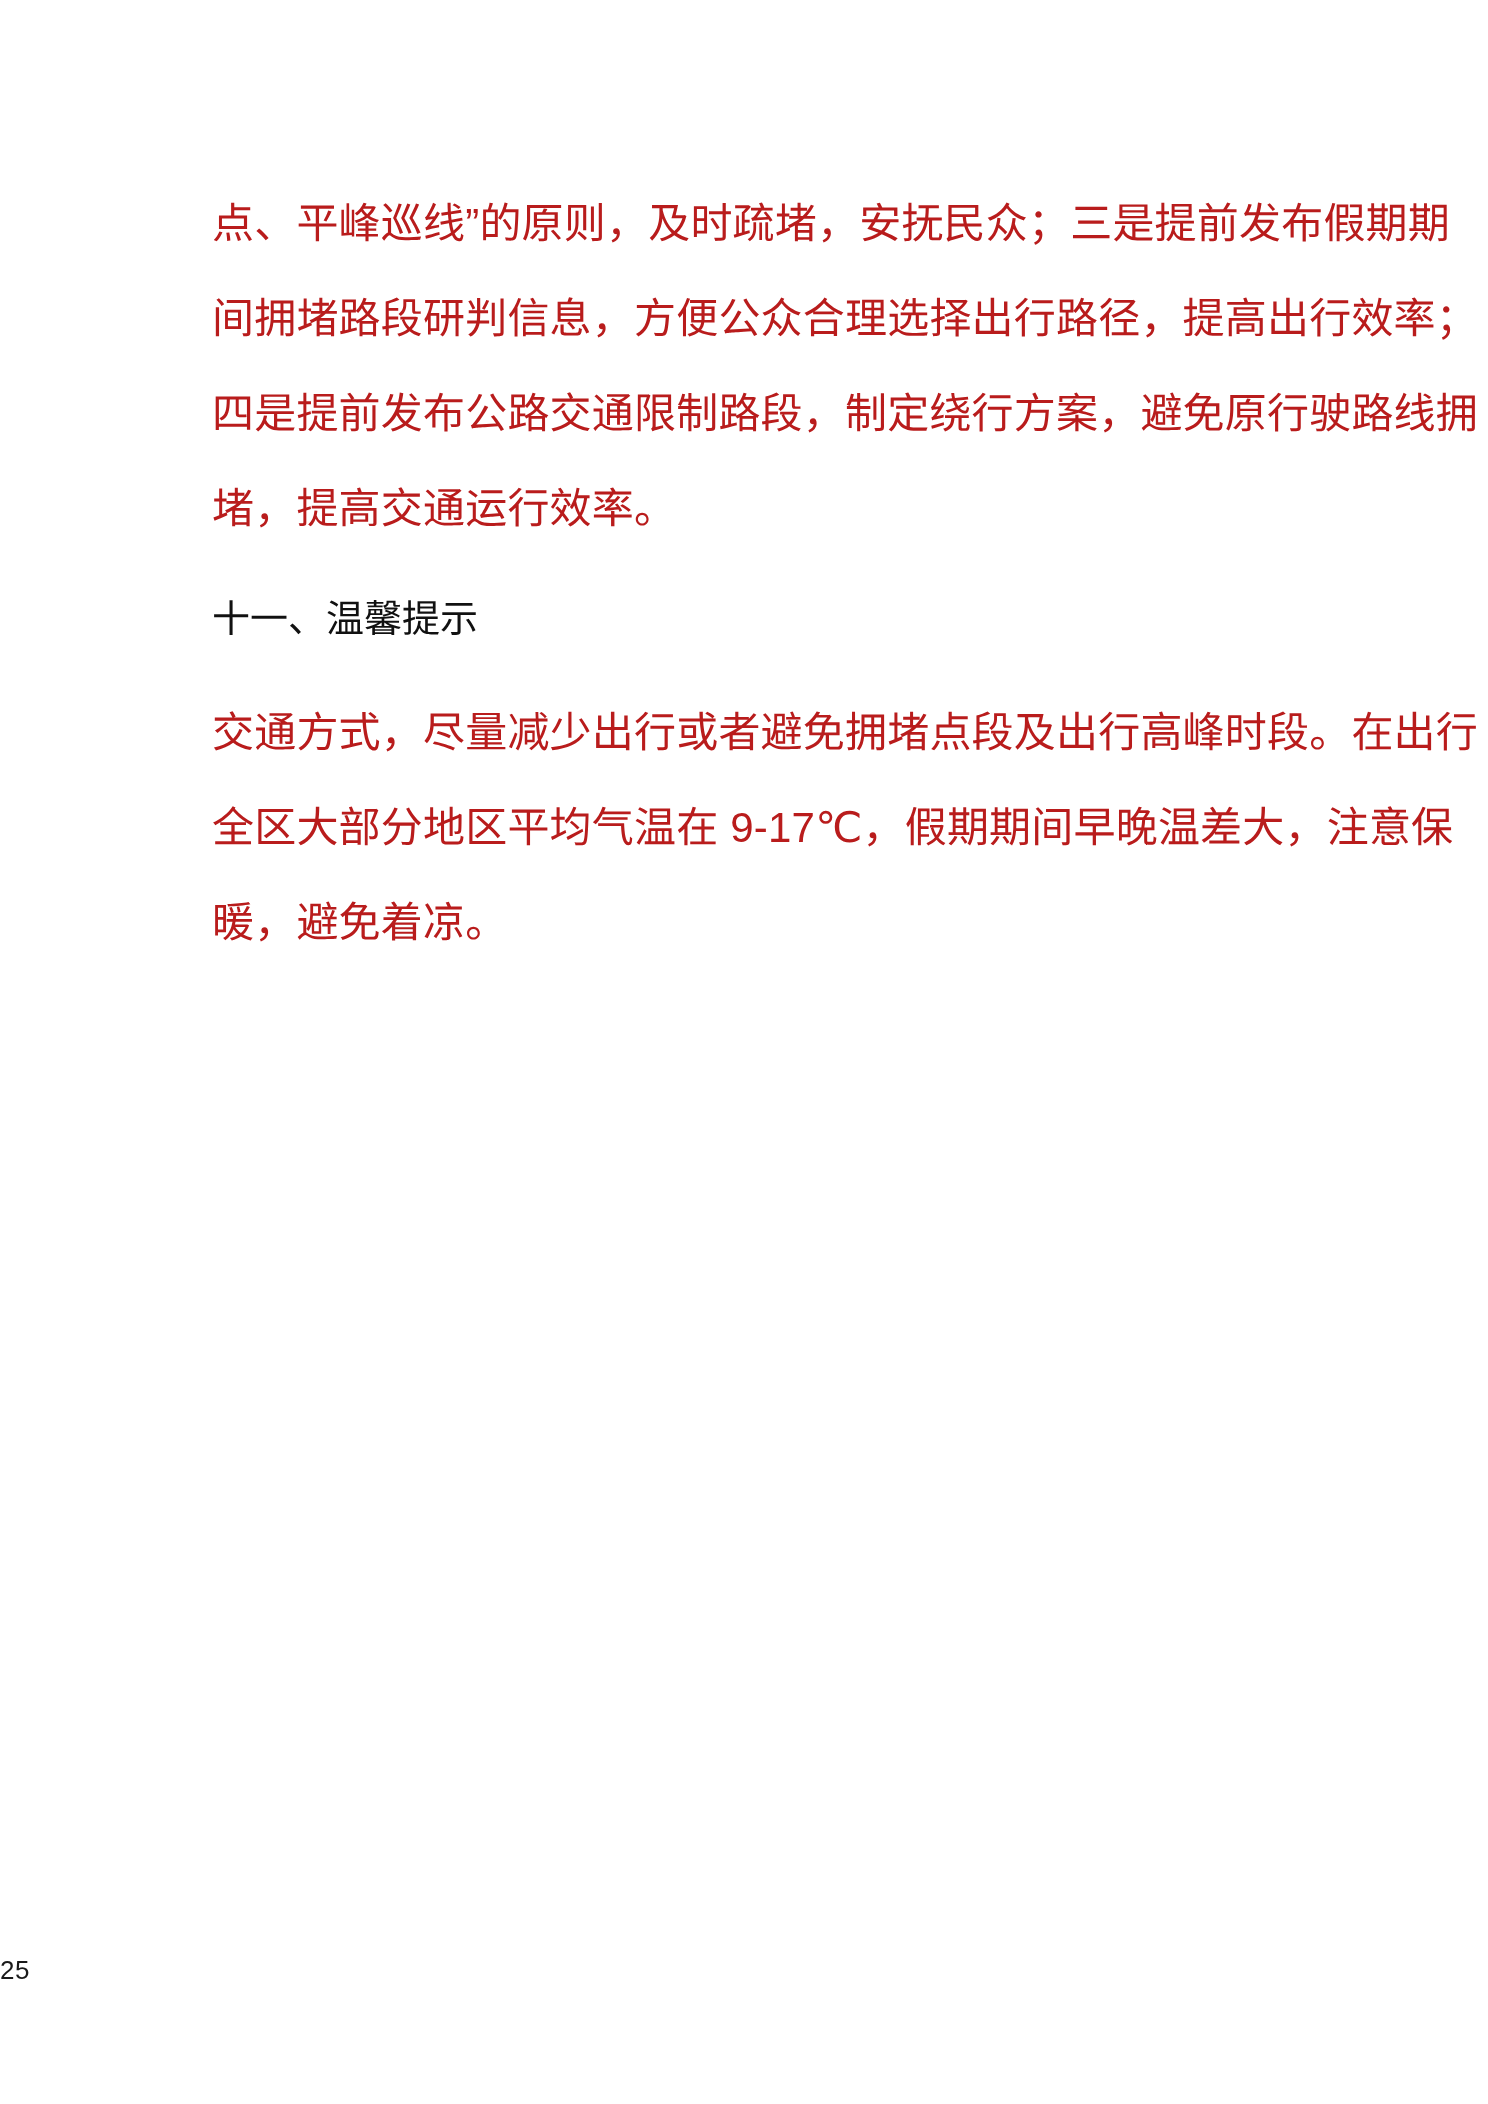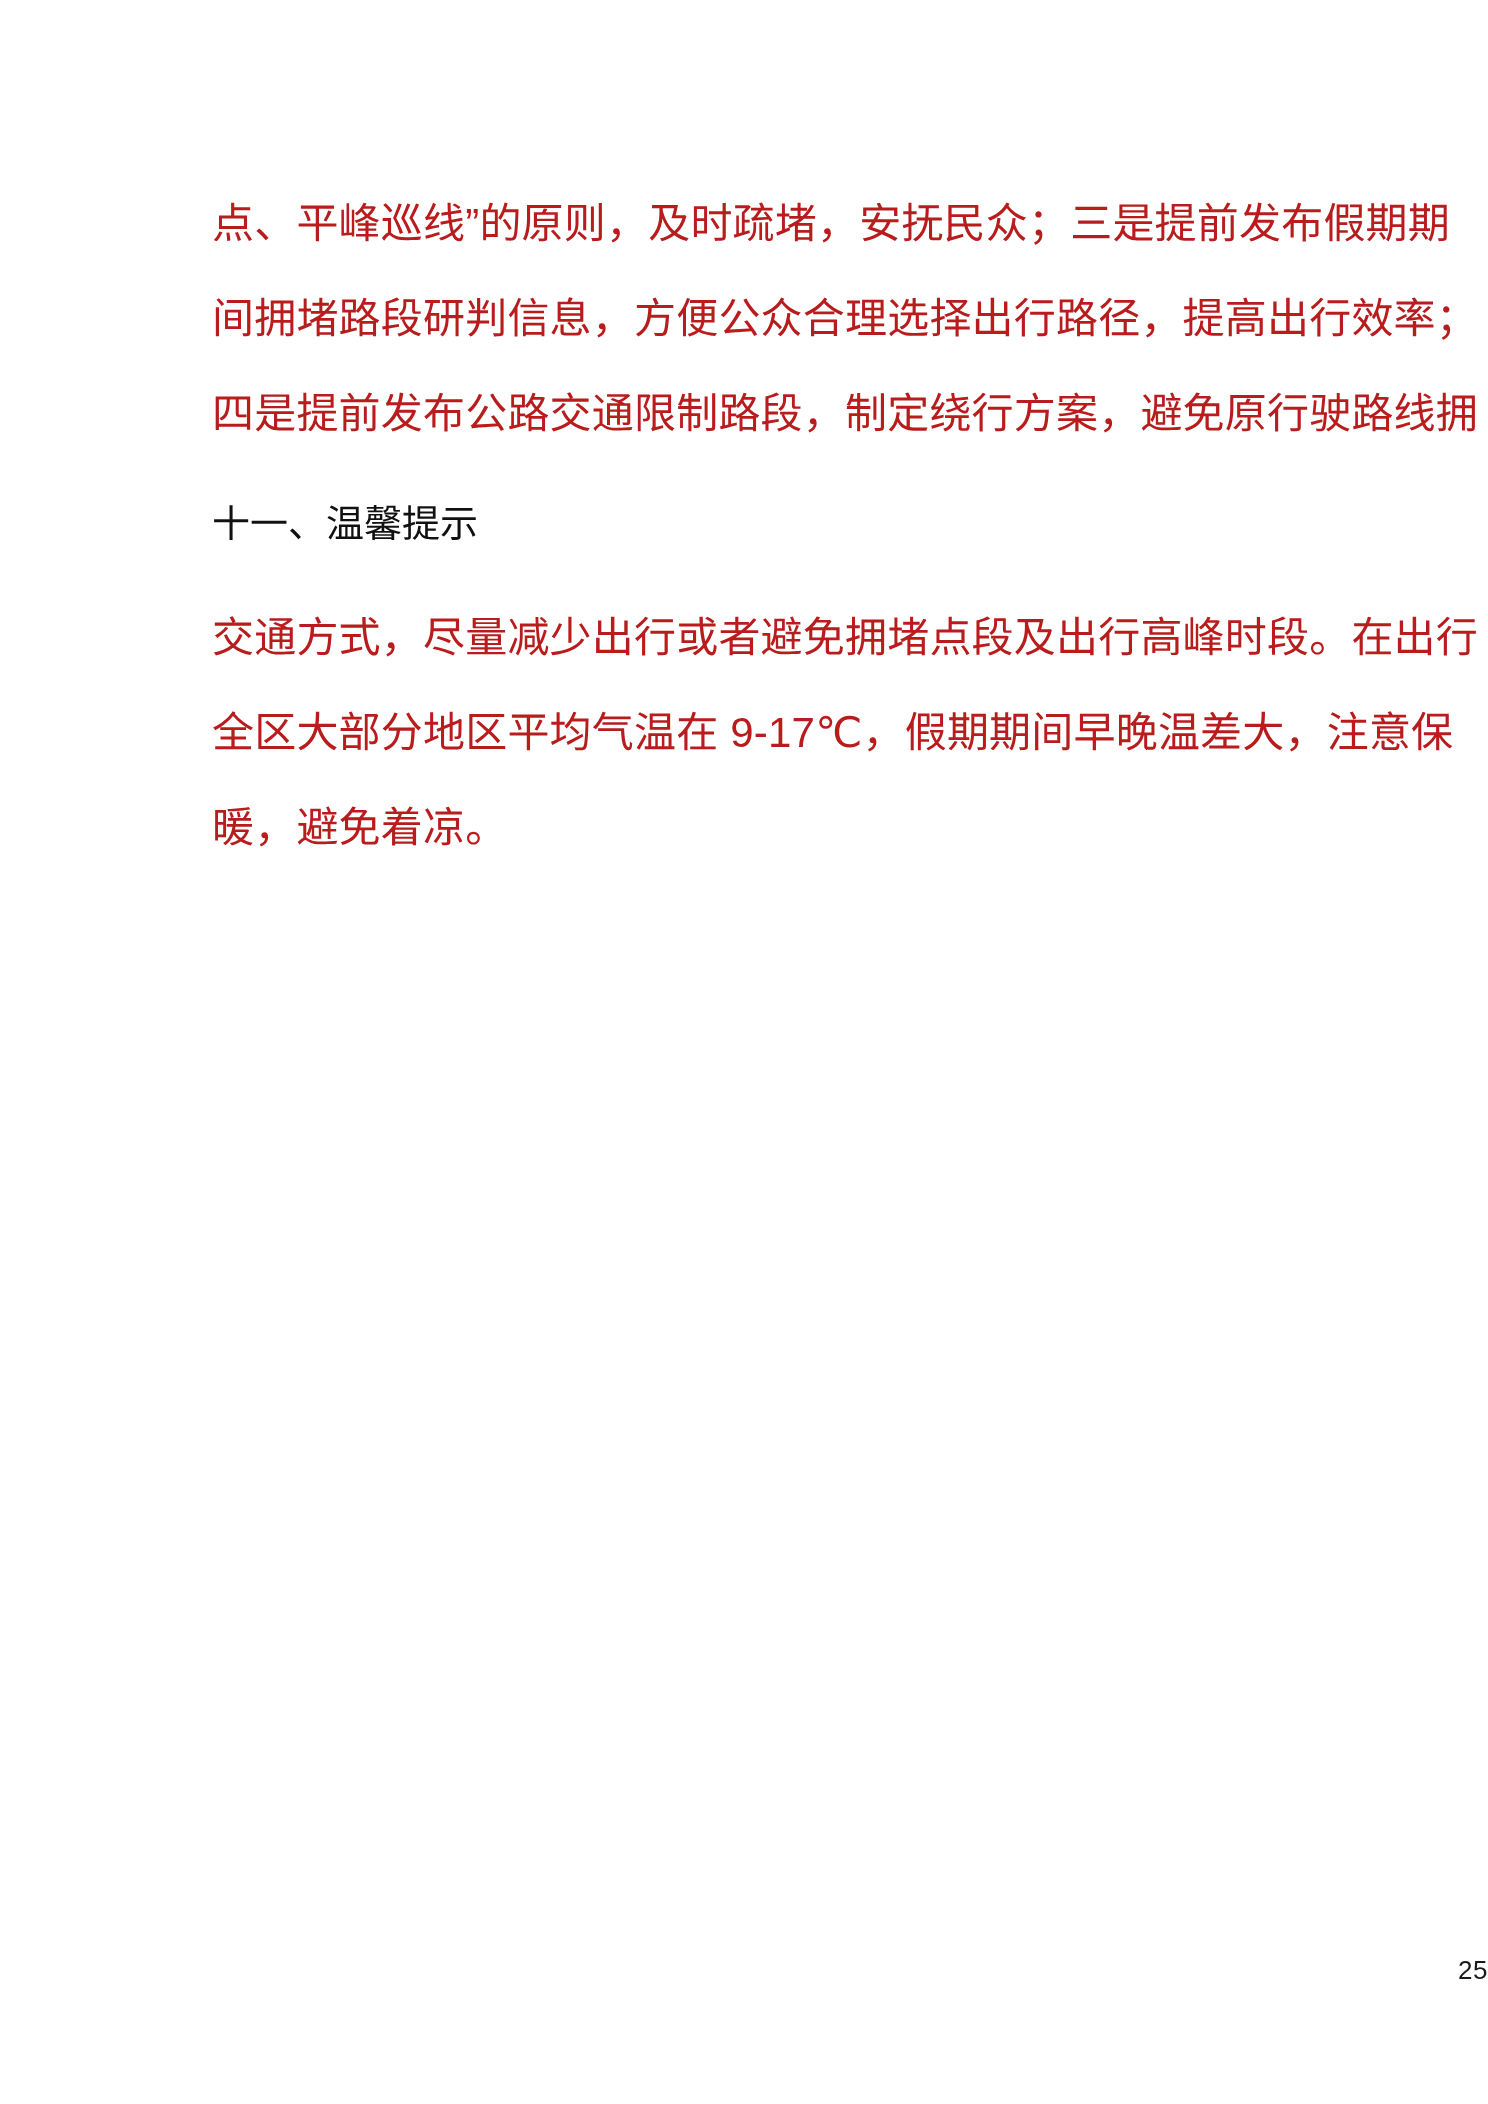--- a/index.html
+++ b/index.html
@@ -51,40 +51,41 @@
     white-space: pre;
   }
   .para-2 {
     margin-top: 18px;
   }
   .footer {
     position: absolute;
     left: 0;
     top: 1955px;
     width: 1488px;
-    text-align: right;
+    text-align: left;
   }
   .page-number {
     font-size: 26px;
     color: #1a1a1a;
     font-family: "Liberation Sans", "DejaVu Sans", sans-serif;
     letter-spacing: 0.5px;
   }
 </style>
 </head>
 <body>
 
 <div class="page">
 
   <div class="content">
 
     <div class="para para-1">
       <span class="line">点、平峰巡线”的原则，及时疏堵，安抚民众；三是提前发布假期期</span>
       <span class="line">间拥堵路段研判信息，方便公众合理选择出行路径，提高出行效率；</span>
       <span class="line">四是提前发布公路交通限制路段，制定绕行方案，避免原行驶路线拥</span>
+      <span class="line">堵，提高交通运行效率。</span>
     </div>
 
     <div class="heading">十一、温馨提示</div>
 
     <div class="para para-2">
       <span class="line">交通方式，尽量减少出行或者避免拥堵点段及出行高峰时段。在出行</span>
       <span class="line">全区大部分地区平均气温在 9-17℃，假期期间早晚温差大，注意保</span>
       <span class="line">暖，避免着凉。</span>
     </div>
 

